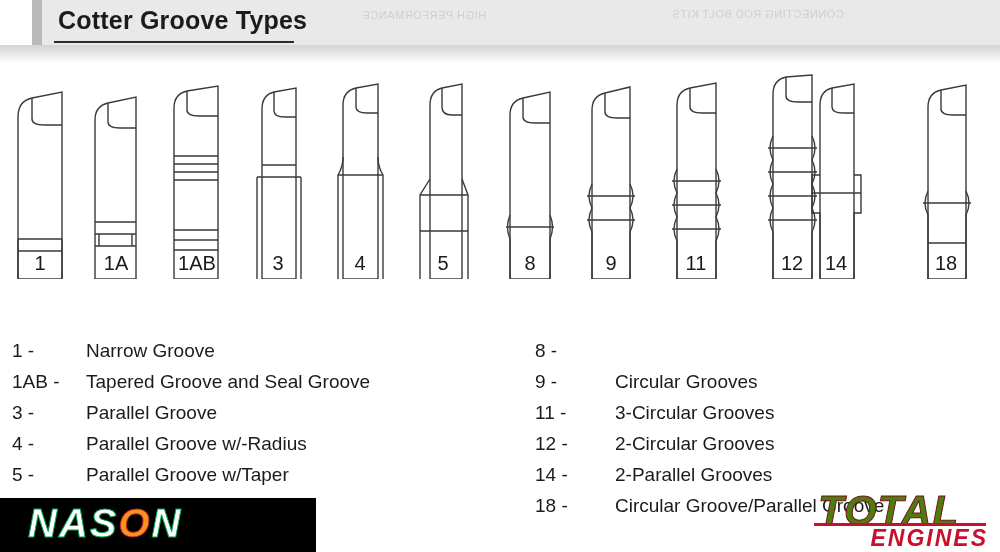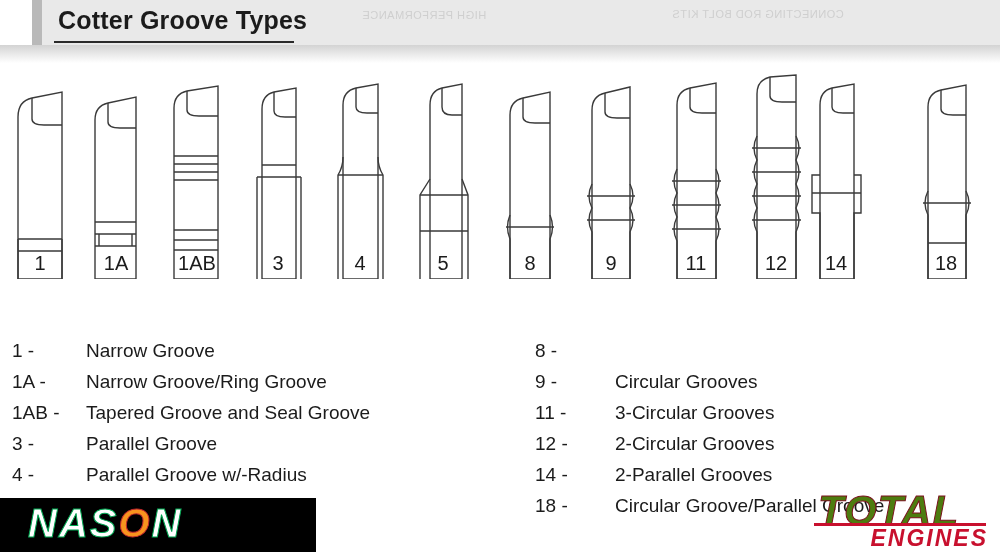--- a/index.html
+++ b/index.html
@@ -282,21 +282,21 @@
         <path d="M9,24 Q9,10 22,7 L48,2 L48,198 L9,198 Z"></path>
         <path d="M22,7 L22,26 Q22,32 34,32 L48,32"></path>
         <path d="M9,88 Q3,100 9,112 Q3,124 9,136 Q3,148 9,160 L9,198"></path>
         <path d="M48,88 Q54,100 48,112 Q54,124 48,136 Q54,148 48,160 L48,198"></path>
         <path d="M4,100 L53,100 M4,124 L53,124 M4,148 L53,148"></path>
       </g>
     </svg>
     <div class="pin-label">11</div>
   </div>
 
-  <div class="pin" style="left:748px;width:56px;height:205px;">
+  <div class="pin" style="left:764px;width:56px;height:205px;">
     <svg width="56" height="205" viewBox="0 0 56 205">
       <g fill="none" stroke="#3a3a3a" stroke-width="1.4">
         <path d="M9,20 Q9,6 22,3 L48,1 L48,205 L9,205 Z"></path>
         <path d="M22,3 L22,22 Q22,28 34,28 L48,28"></path>
         <path d="M9,62 Q3,74 9,86 Q3,98 9,110 Q3,122 9,134 Q3,146 9,158 L9,205"></path>
         <path d="M48,62 Q54,74 48,86 Q54,98 48,110 Q54,122 48,134 Q54,146 48,158 L48,205"></path>
         <path d="M4,74 L53,74 M4,98 L53,98 M4,122 L53,122 M4,146 L53,146"></path>
       </g>
     </svg>
     <div class="pin-label">12</div>
@@ -330,24 +330,20 @@
 </div>
 
 <div class="legend">
 
   <div class="legend-col left">
     <div class="legend-row">
       <span class="legend-key">1 -</span>
       <span class="legend-desc">Narrow Groove</span>
     </div>
     <div class="legend-row">
-      <span class="legend-key">1A -</span>
-      <span class="legend-desc">Narrow Groove/Ring Groove</span>
-    </div>
-    <div class="legend-row">
       <span class="legend-key">1AB -</span>
       <span class="legend-desc">Tapered Groove and Seal Groove</span>
     </div>
     <div class="legend-row">
       <span class="legend-key">3 -</span>
       <span class="legend-desc">Parallel Groove</span>
     </div>
     <div class="legend-row">
       <span class="legend-key">4 -</span>
       <span class="legend-desc">Parallel Groove w/-Radius</span>

